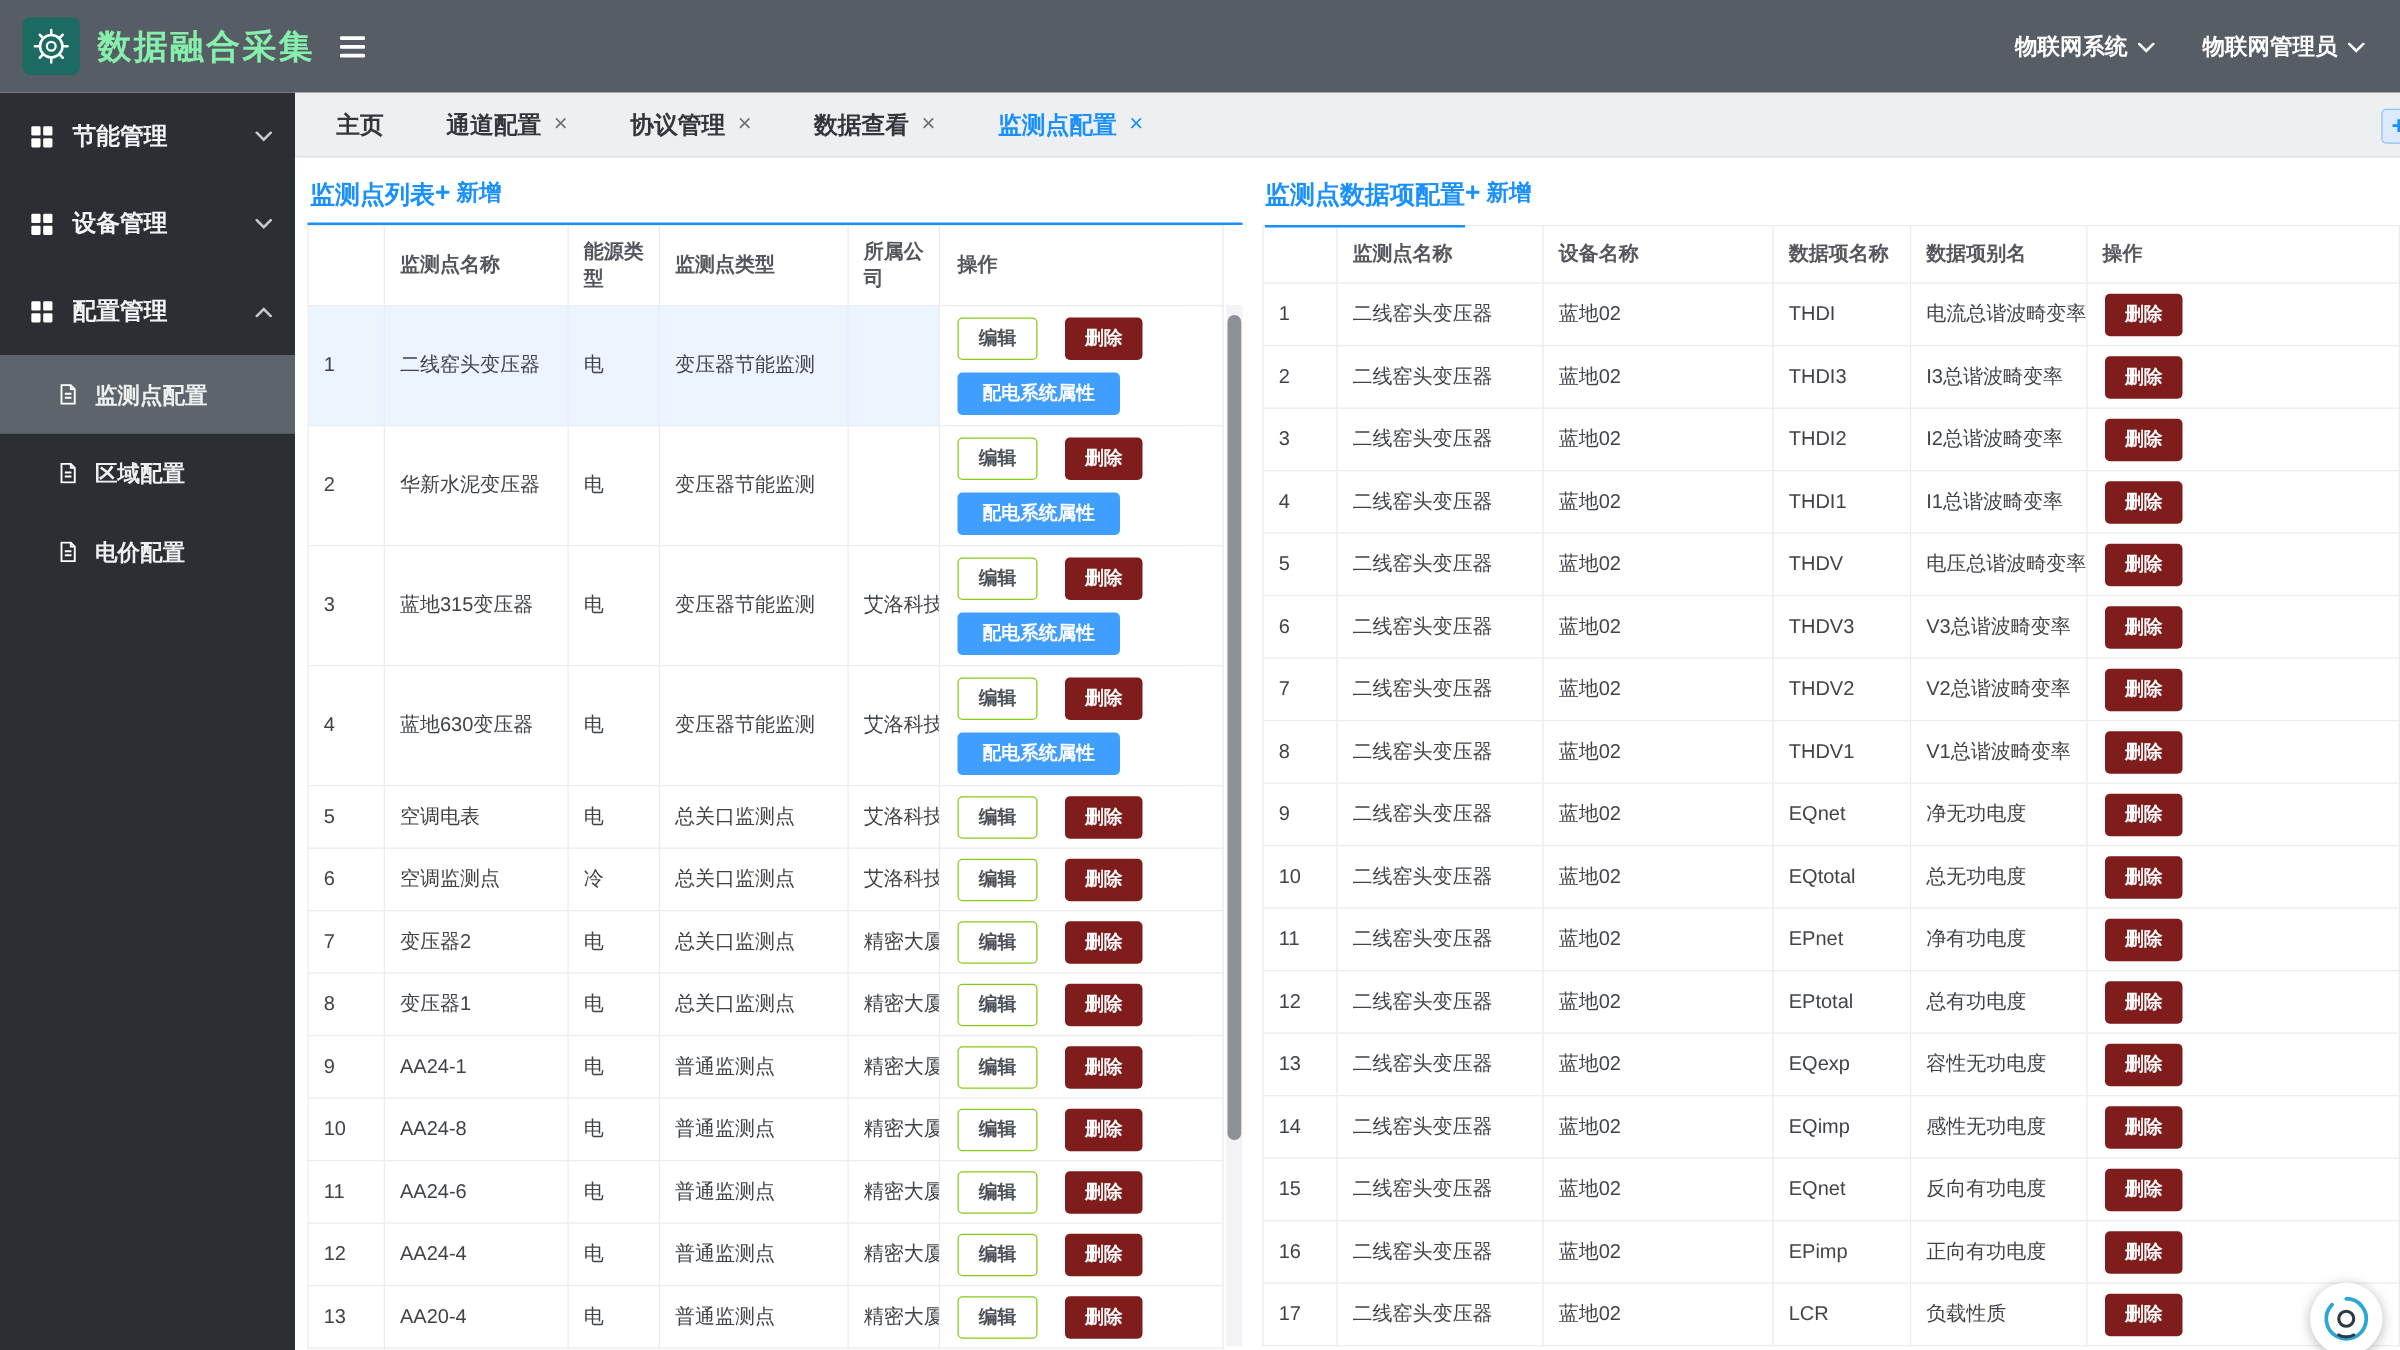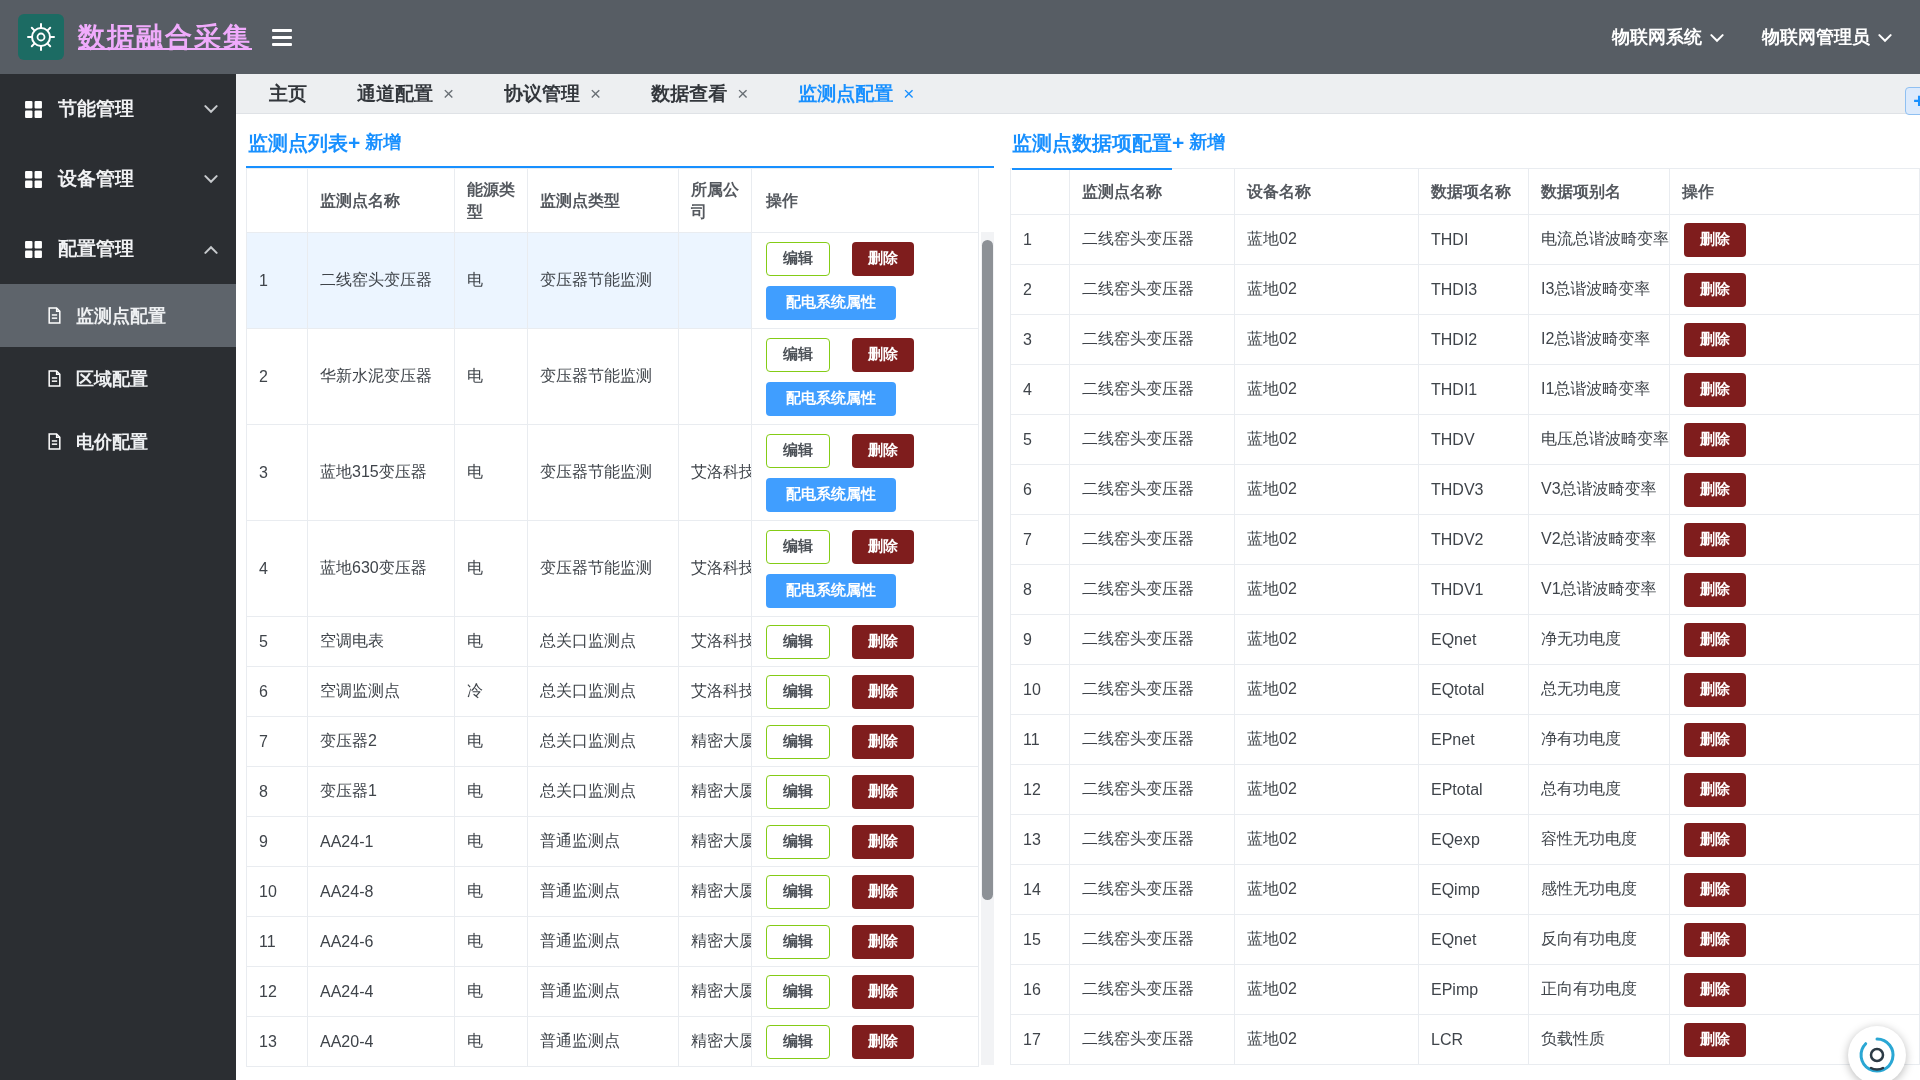--- a/index.html
+++ b/index.html
@@ -6,40 +6,40 @@
   * { margin:0; padding:0; box-sizing:border-box; }
   html,body { width:1920px; height:1080px; overflow:hidden; background:#fff;
     font-family:"Liberation Sans","DejaVu Sans",sans-serif; }
   .app { position:relative; width:1920px; height:1080px; overflow:hidden; }
 
   
   .topbar { position:absolute; top:0; left:0; right:0; height:74px; background:#575d64;
     display:flex; align-items:center; padding:0 28px 0 18px; z-index:30; }
   .logo { width:46px; height:46px; background:#1c6b63; border-radius:6px; flex:none;
     display:flex; align-items:center; justify-content:center; }
-  .app-title { color:#f0abfc; font-size:27px; font-weight:bold; margin-left:14px; letter-spacing:2px; white-space:nowrap;text-decoration:underline; }
+  .app-title { color:#86efac; font-size:27px; font-weight:bold; margin-left:14px; letter-spacing:2px; white-space:nowrap; }
   .burger { margin-left:20px; display:flex; flex-direction:column; gap:4px; cursor:pointer; }
   .burger span { display:block; width:20px; height:3px; background:#fff; border-radius:1px; }
   .top-right { margin-left:auto; display:flex; align-items:center; gap:38px; }
   .top-dd { color:#fff; font-size:18px; font-weight:600; display:flex; align-items:center; gap:8px; cursor:pointer; white-space:nowrap; }
 
   
   .sidebar { position:absolute; top:74px; left:0; width:236px; bottom:0; background:#2b2e32; z-index:20; }
   .side-item { height:70px; display:flex; align-items:center; padding:0 18px 0 24px;
     color:#f2f3f5; font-size:19px; font-weight:600; cursor:pointer; }
   .s-icon { width:20px; height:20px; margin-right:14px; display:flex; align-items:center; color:#fff; }
   .s-chev { margin-left:auto; color:#c7cacd; display:flex; }
   .sub-item { height:63px; display:flex; align-items:center; padding-left:46px;
     color:#eef0f2; font-size:18px; font-weight:600; cursor:pointer; }
   .sub-item.active { background:#5e646b; }
   .sub-item .s-icon { width:18px; height:18px; margin-right:12px; }
 
   
   .content { position:absolute; top:74px; left:236px; right:0; bottom:0; background:#fff; overflow:hidden; }
-  .tabbar { position:relative; height:40px; background:#edeff1; display:flex; align-items:flex-end;
+  .tabbar { position:relative; height:52px; background:#edeff1; display:flex; align-items:flex-end;
     padding-left:8px; border-bottom:1px solid #dfe2e6; }
   .tabs-wrap { display:flex; height:100%; }
   .tab { display:flex; align-items:center; padding:0 25px; font-size:19px; font-weight:600;
     color:#33373c; cursor:pointer; height:100%; white-space:nowrap; }
   .tab .x { margin-left:10px; font-size:19px; color:#6a7076; font-weight:400; }
   .tab.active { color:#1890ff; }
   .tab.active .x { color:#1890ff; }
   .tab-add { position:absolute; right:-13px; top:13px; width:28px; height:28px; background:#dceafc;
     border:1px solid #8fc0f2; border-radius:4px; color:#1890ff; font-size:20px; font-weight:700;
     display:flex; align-items:center; justify-content:center; cursor:pointer; }

